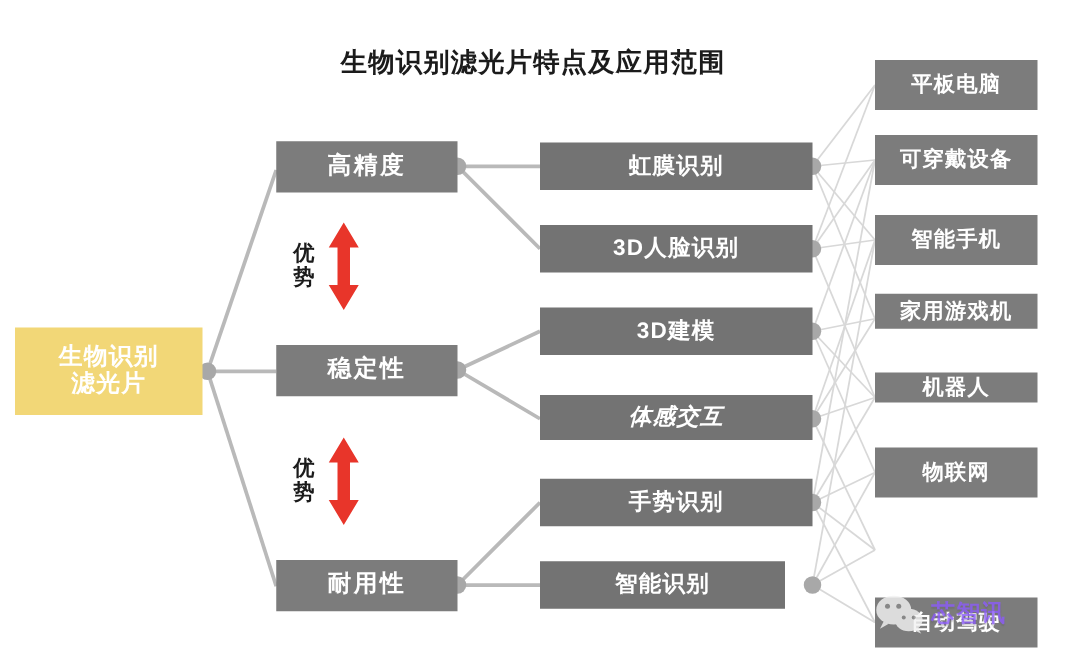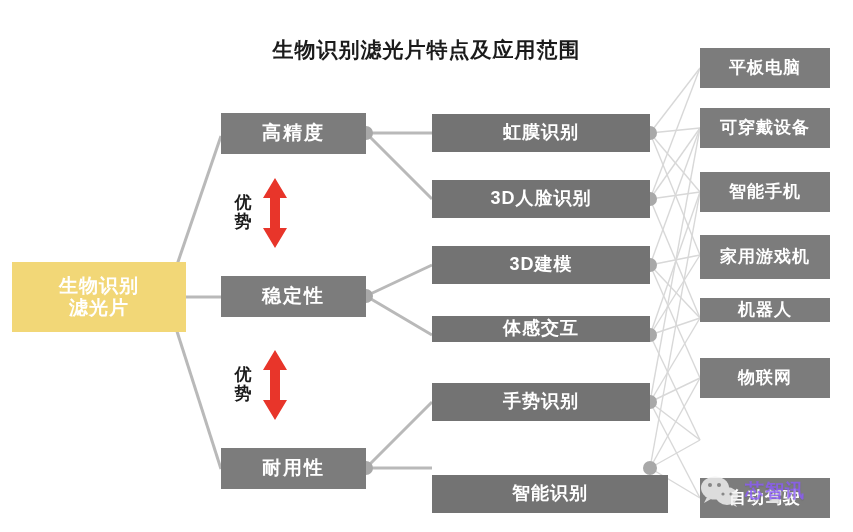--- a/index.html
+++ b/index.html
@@ -166,21 +166,21 @@
       <circle cx="650" cy="199" r="7"></circle>
       <circle cx="650" cy="265" r="7"></circle>
       <circle cx="650" cy="335" r="7"></circle>
       <circle cx="650" cy="402" r="7"></circle>
       <circle cx="650" cy="468" r="7"></circle>
     </g>
   </svg>
 
   <div class="title">生物识别滤光片特点及应用范围</div>
 
-  <div class="node node-root" style="left:12px; top:262px; width:174px; height:70px;">
+  <div class="node node-root" style="left:12px; top:262px; width:150px; height:70px;">
     <span>生物识别</span>
     <span>滤光片</span>
   </div>
 
   <div class="node node-gray" style="left:221px; top:113px; width:145px; height:41px;">高精度</div>
   <div class="node node-gray" style="left:221px; top:276px; width:145px; height:41px;">稳定性</div>
   <div class="node node-gray" style="left:221px; top:448px; width:145px; height:41px;">耐用性</div>
 
   <div class="adv" style="left:232px; top:176px;">
     <div class="adv-label">
@@ -198,28 +198,28 @@
       <div>势</div>
     </div>
     <svg class="arrow" viewBox="0 0 30 74">
       <path d="M15,2 L27,22 L20,22 L20,52 L27,52 L15,72 L3,52 L10,52 L10,22 L3,22 Z" fill="#e8352a"></path>
     </svg>
   </div>
 
   <div class="node node-red" style="left:432px; top:114px; width:218px; height:38px;">虹膜识别</div>
   <div class="node node-red" style="left:432px; top:180px; width:218px; height:38px;">3D人脸识别</div>
   <div class="node node-red" style="left:432px; top:246px; width:218px; height:38px;">3D建模</div>
-  <div class="node node-red" style="left:432px; top:316px; width:218px; height:26px;">体感交互</div>
+  <div class="node node-red" style="left:432px; top:316px; width:218px; height:36px;font-style:italic;">体感交互</div>
   <div class="node node-red" style="left:432px; top:383px; width:218px; height:38px;">手势识别</div>
-  <div class="node node-red" style="left:432px; top:475px; width:236px; height:38px;">智能识别</div>
+  <div class="node node-red" style="left:432px; top:449px; width:196px; height:38px;">智能识别</div>
 
   <div class="node node-app" style="left:700px; top:48px; width:130px; height:40px;">平板电脑</div>
   <div class="node node-app" style="left:700px; top:108px; width:130px; height:40px;">可穿戴设备</div>
   <div class="node node-app" style="left:700px; top:172px; width:130px; height:40px;">智能手机</div>
-  <div class="node node-app" style="left:700px; top:235px; width:130px; height:44px;">家用游戏机</div>
+  <div class="node node-app" style="left:700px; top:235px; width:130px; height:28px;">家用游戏机</div>
   <div class="node node-app" style="left:700px; top:298px; width:130px; height:24px;">机器人</div>
   <div class="node node-app" style="left:700px; top:358px; width:130px; height:40px;">物联网</div>
   <div class="node node-app" style="left:700px; top:478px; width:130px; height:40px;">自动驾驶</div>
 
   <div class="watermark">
     <svg width="40" height="32" viewBox="0 0 40 32">
       <ellipse cx="15" cy="13" rx="14" ry="11.5" fill="#f2f2f2"></ellipse>
       <path d="M7,22 L4,28 L11,24 Z" fill="#f2f2f2"></path>
       <circle cx="10" cy="10" r="2" fill="#8a8a8a"></circle>
       <circle cx="19" cy="10" r="2" fill="#8a8a8a"></circle>

